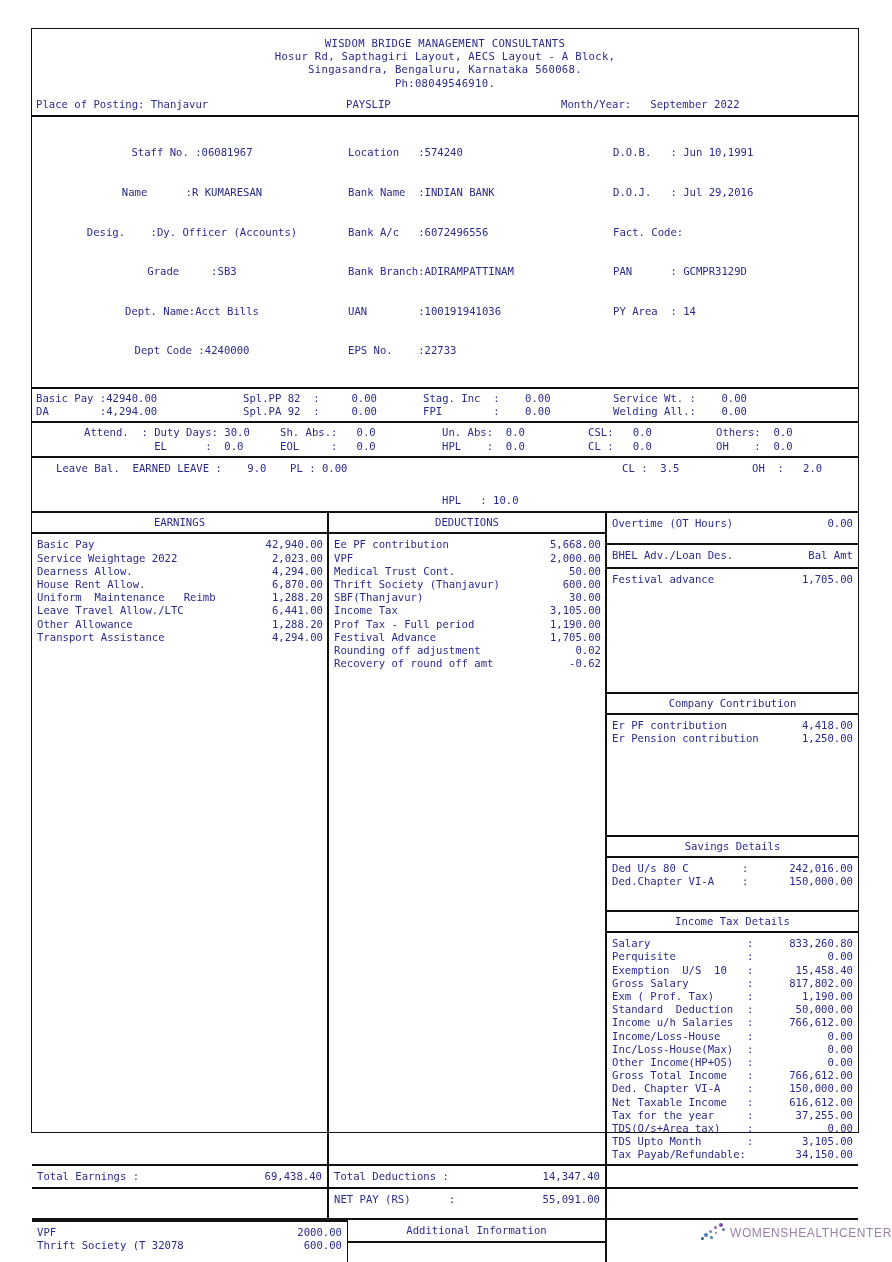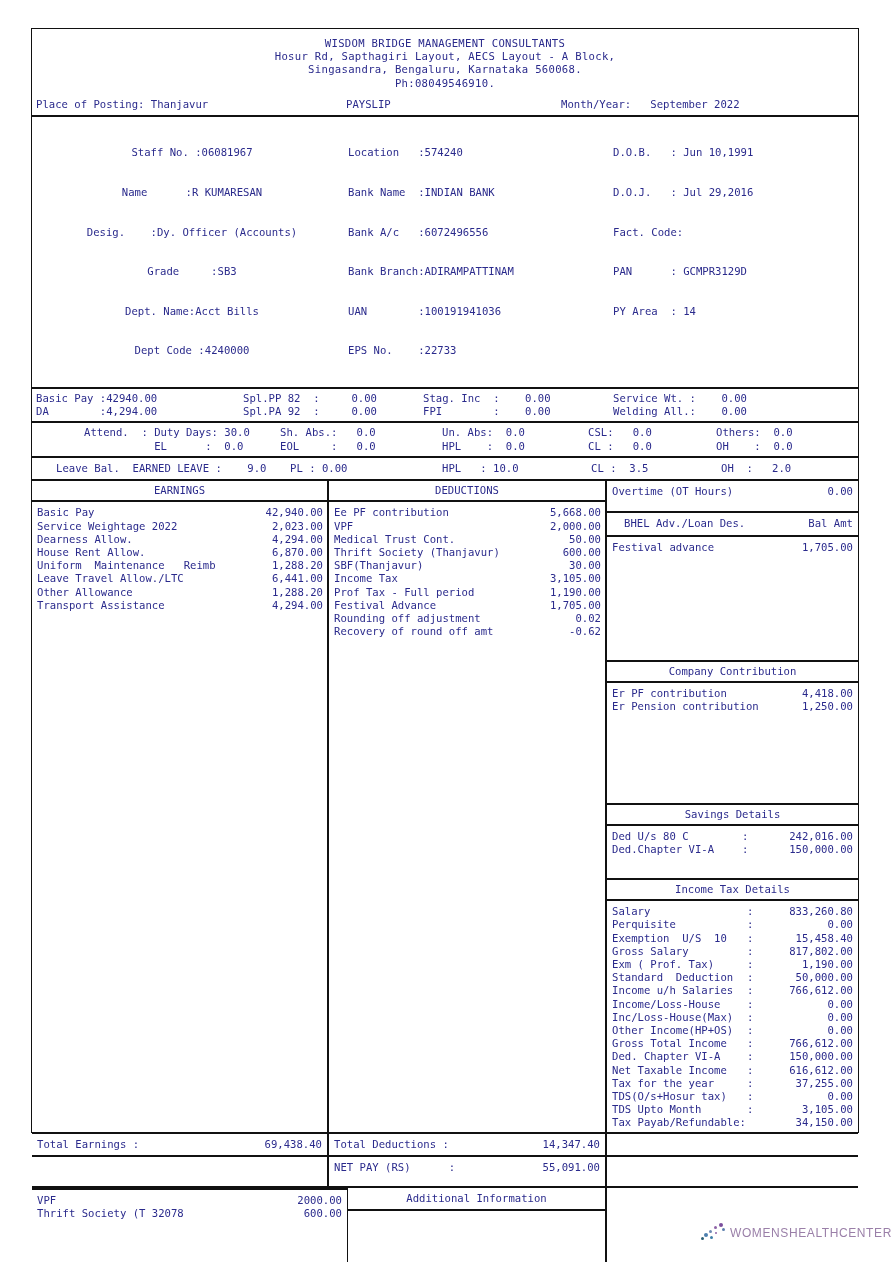--- a/index.html
+++ b/index.html
@@ -73,21 +73,21 @@
   .a5 { flex: 1; }
 
   
   .leaverow {
     display: flex;
     padding: 4px 4px 4px 4px;
     white-space: pre;
   }
   .l1 { width: 234px; margin-left: 20px; }
   .l2 { width: 152px; }
-  .l3 { width: 149px; }
+  .l3 { width: 180px; margin-top: 32px; }
   .l4 { width: 130px; }
   .l5 { flex: 1; }
 
   
   .main {
     display: flex;
     border-top: 2px solid #111111;
   }
   .col-earn { width: 297px; border-right: 2px solid #111111; box-sizing: border-box; }
   .col-ded  { width: 278px; border-right: 2px solid #111111; box-sizing: border-box; }
@@ -107,21 +107,21 @@
   .item .amt { text-align: right; }
 
   .earn-body { height: 437px; box-sizing: border-box; }
   .ded-body  { height: 437px; box-sizing: border-box; }
 
   .kv { display: flex; white-space: pre; }
   .kv .k { }
   .kv .v { margin-left: auto; text-align: right; }
 
   .ot-row { padding: 4px 5px 13px 5px; }
-  .bhel-head { padding: 4px 5px 4px 5px; margin-left: 12px; }
+  .bhel-head { padding: 4px 5px 4px 5px; }
   .bhel-body { height: 123px; padding: 4px 5px 0 5px; box-sizing: border-box; }
   .cc-body   { height: 120px; padding: 4px 5px 0 5px; box-sizing: border-box; }
   .sv-body   { height: 52px;  padding: 4px 5px 0 5px; box-sizing: border-box; }
   .it-body   { padding: 4px 5px 2px 5px; }
 
   .it-line { display: flex; white-space: pre; }
   .it-line .k { width: 135px; }
   .it-line .c { width: 12px; }
   .it-line .v { flex: 1; text-align: right; }
 
@@ -470,21 +470,21 @@
           <span class="k">Net Taxable Income</span>
           <span class="c">:</span>
           <span class="v">616,612.00</span>
         </div>
         <div class="it-line">
           <span class="k">Tax for the year</span>
           <span class="c">:</span>
           <span class="v">37,255.00</span>
         </div>
         <div class="it-line">
-          <span class="k">TDS(O/s+Hosur tax)</span>
+          <span class="k">TDS(O/s+Area tax)</span>
           <span class="c">:</span>
           <span class="v">0.00</span>
         </div>
         <div class="it-line">
           <span class="k">TDS Upto Month</span>
           <span class="c">:</span>
           <span class="v">3,105.00</span>
         </div>
         <div class="it-line">
           <span class="k">Tax Payab/Refundable:</span>

